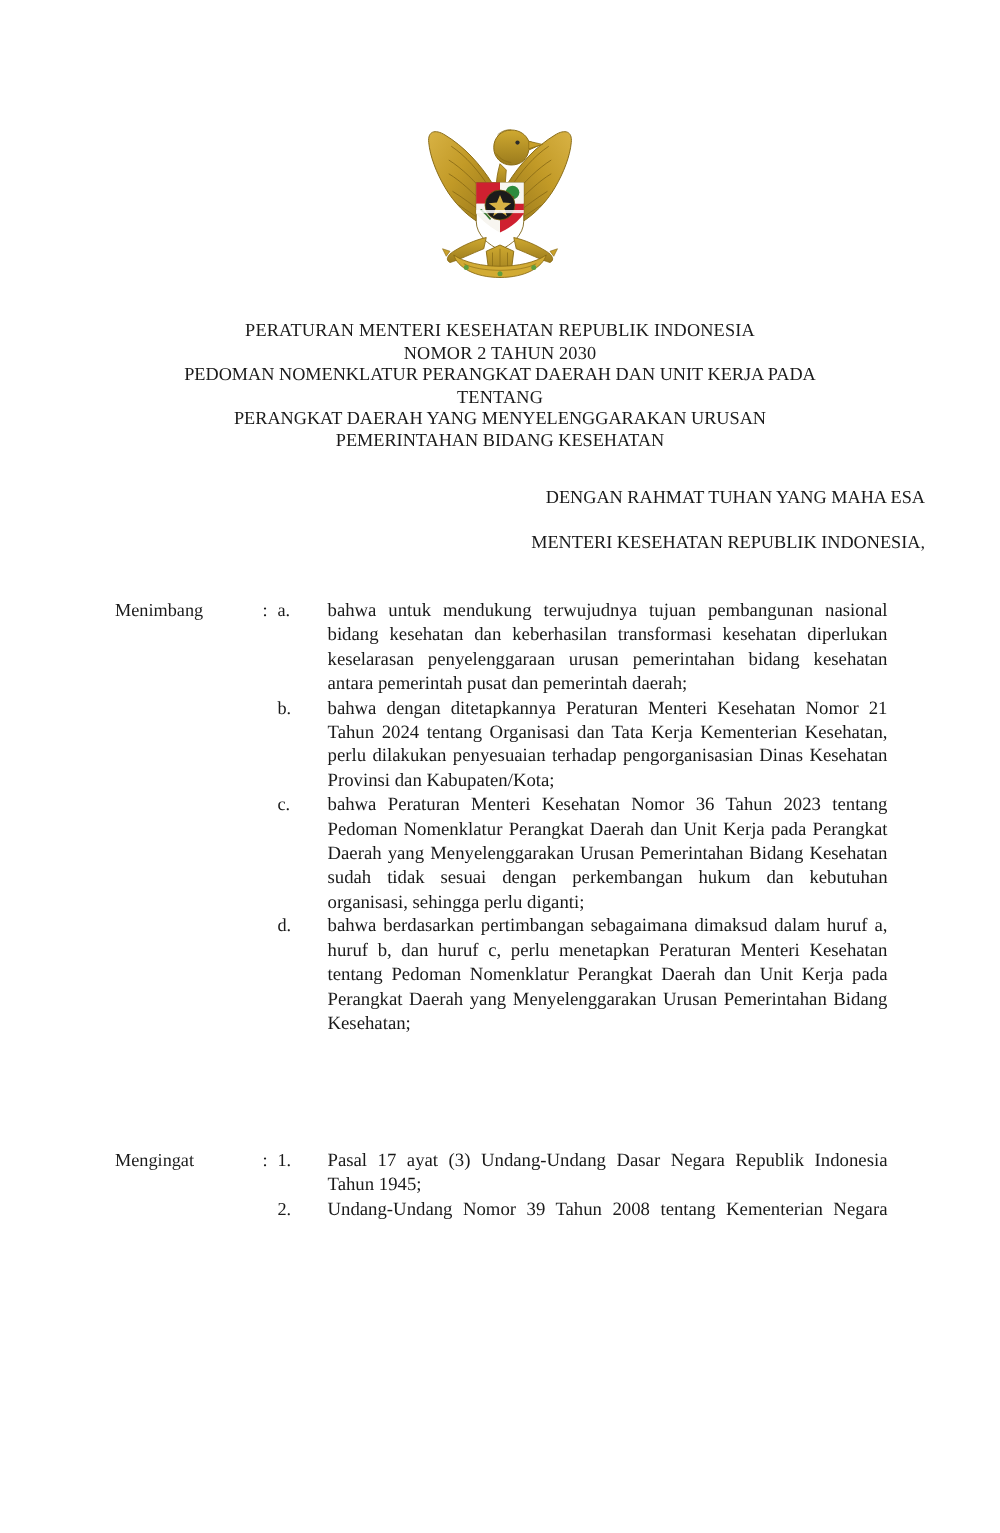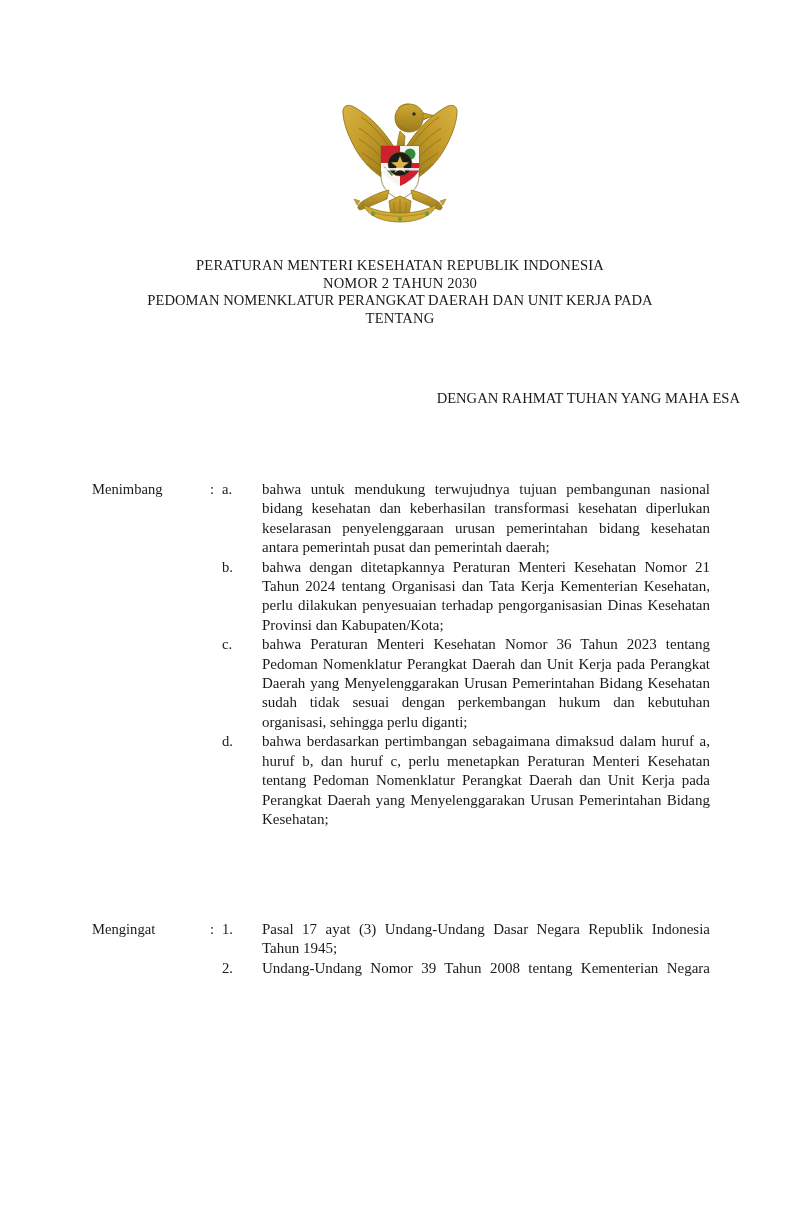--- a/index.html
+++ b/index.html
@@ -208,23 +208,26 @@
         <circle cx="204" cy="252" r="4" fill="#5f9e3e"></circle>
       </g>
     </svg>
   </div>
 
   <div class="title-block">
     <div class="title-line">PERATURAN MENTERI KESEHATAN REPUBLIK INDONESIA</div>
     <div class="title-line">NOMOR 2 TAHUN 2030</div>
     <div class="title-line wide">PEDOMAN NOMENKLATUR PERANGKAT DAERAH DAN UNIT KERJA PADA</div>
     <div class="title-line">TENTANG</div>
+    <div class="title-line wide">PERANGKAT DAERAH YANG MENYELENGGARAKAN URUSAN</div>
+    <div class="title-line wide">PEMERINTAHAN BIDANG KESEHATAN</div>
   </div>
 
   <div class="subhead rahmat">DENGAN RAHMAT TUHAN YANG MAHA ESA</div>
+  <div class="subhead menteri">MENTERI KESEHATAN REPUBLIK INDONESIA,</div>
 
   <div class="clause-group menimbang">
 
     <div class="clause-row">
       <div class="label-cell">Menimbang</div>
       <div class="colon-cell">:</div>
       <div class="marker-cell">a.</div>
       <div class="text-cell">bahwa untuk mendukung terwujudnya tujuan pembangunan nasional bidang kesehatan dan keberhasilan transformasi kesehatan diperlukan keselarasan penyelenggaraan urusan pemerintahan bidang kesehatan antara pemerintah pusat dan pemerintah daerah;</div>
     </div>
 

